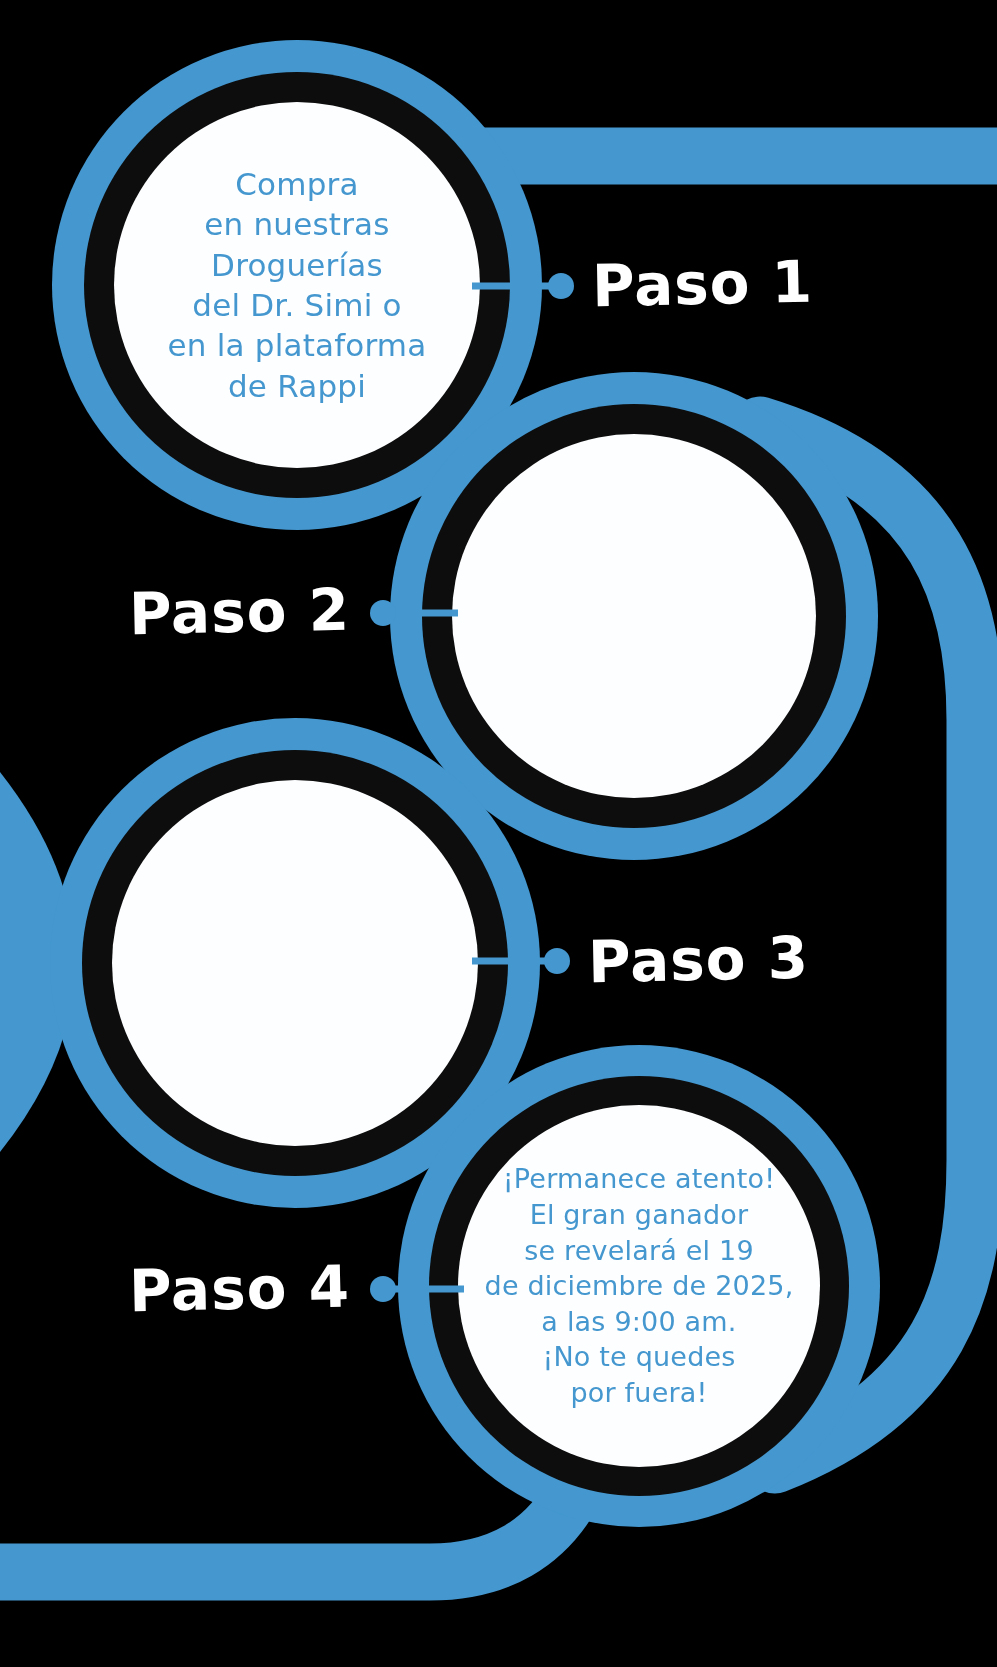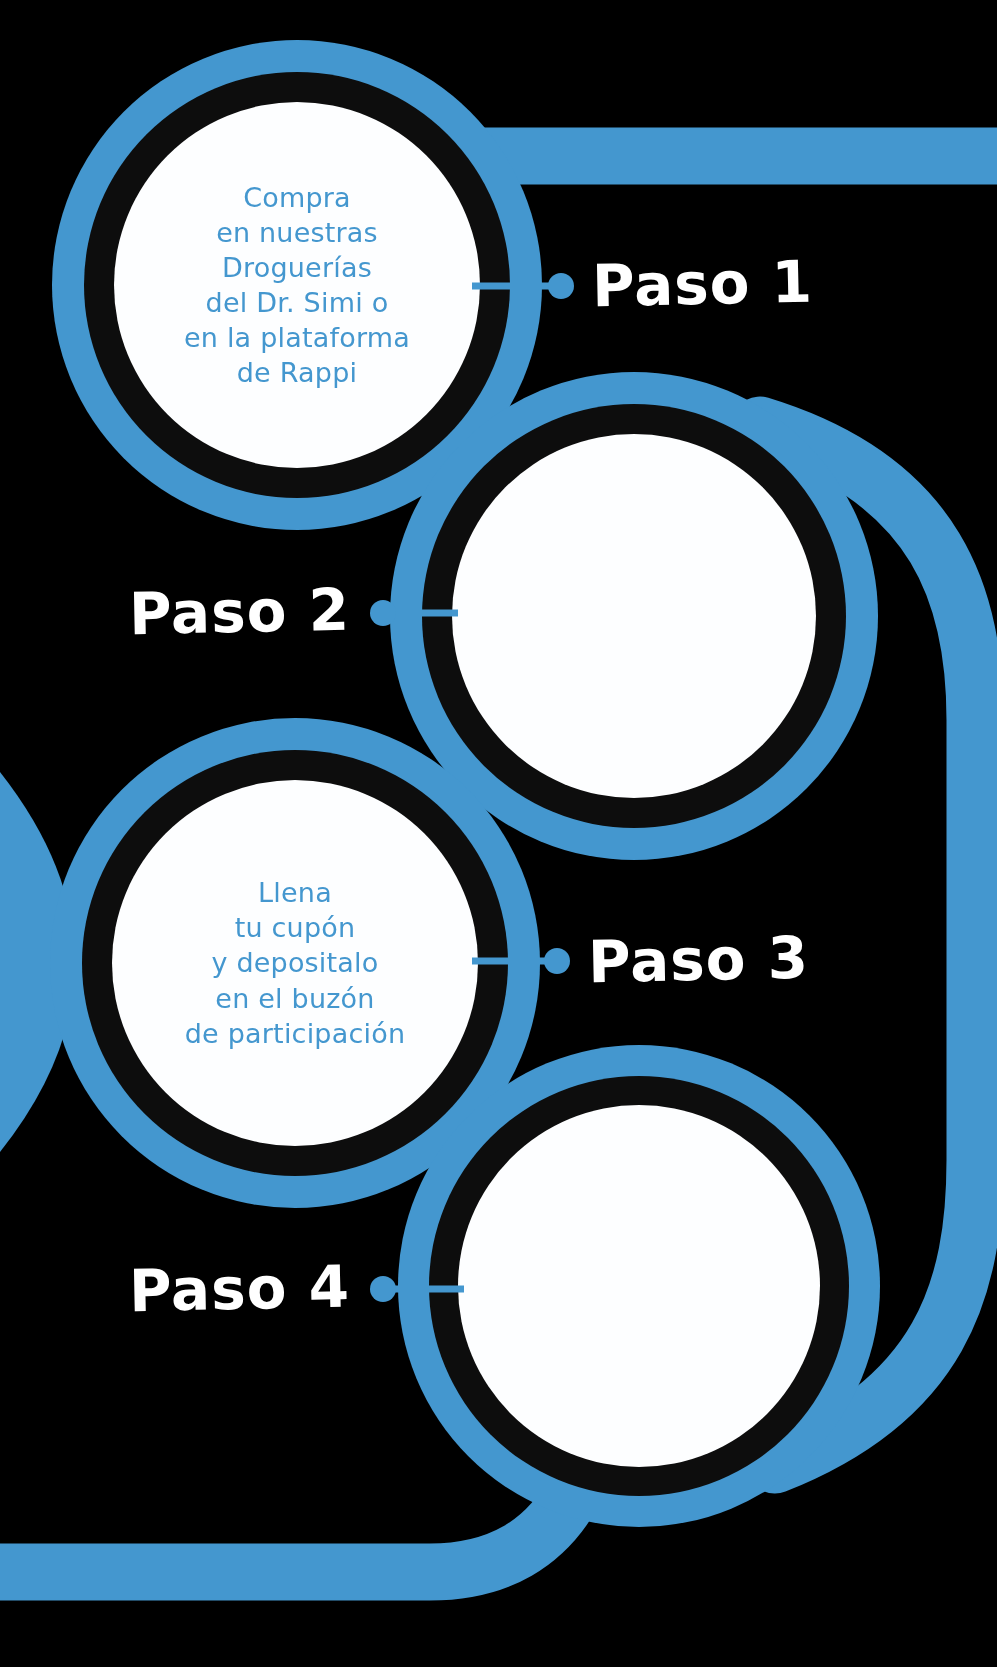--- a/index.html
+++ b/index.html
@@ -13,21 +13,21 @@
   }
   .bg-svg { position: absolute; left: 0; top: 0; }
   .circle-text {
     position: absolute;
     display: flex;
     align-items: center;
     justify-content: center;
     text-align: center;
     white-space: pre-line;
     color: var(--blue, #4497CF);
-    font-size: 27px;
+    font-size: 31px;
     line-height: 1.3;
     font-weight: normal;
     letter-spacing: 0.2px;
   }
   .circle-text.t1 { left: 114px; top: 102px; width: 366px; height: 366px; }
   .circle-text.t2 { left: 452px; top: 434px; width: 364px; height: 364px; }
   .circle-text.t3 { left: 112px; top: 780px; width: 366px; height: 366px; }
   .circle-text.t4 { left: 458px; top: 1105px; width: 362px; height: 362px; font-size: 27px; line-height: 1.32; }
   .paso {
     position: absolute;
@@ -91,24 +91,26 @@
       <circle cx="383" cy="1289" r="13"></circle>
     </g>
   </svg>
 
   <div class="circle-text t1">Compra
 en nuestras
 Droguerías
 del Dr. Simi o
 en la plataforma
 de Rappi</div>
-  <div class="circle-text t3">Llena
-tu cupón
-y depositalo
-en el buzón
-de participación</div>
+  <div class="circle-text t4">¡Permanece atento!
+El gran ganador
+se revelará el 19
+de diciembre de 2025,
+a las 9:00 am.
+¡No te quedes
+por fuera!</div>
 
   <div class="paso p1">Paso 1</div>
   <div class="paso p2">Paso 2</div>
   <div class="paso p3">Paso 3</div>
   <div class="paso p4">Paso 4</div>
 
 </div>
 
 </body></html>

